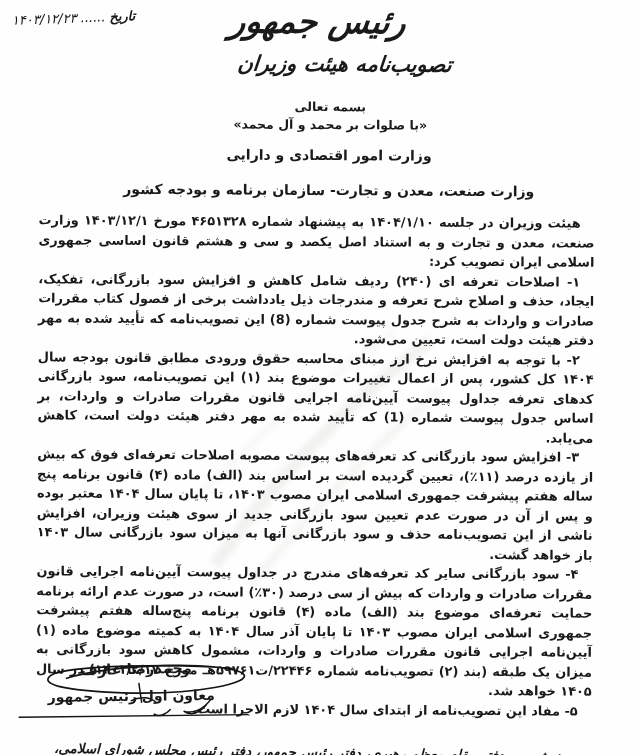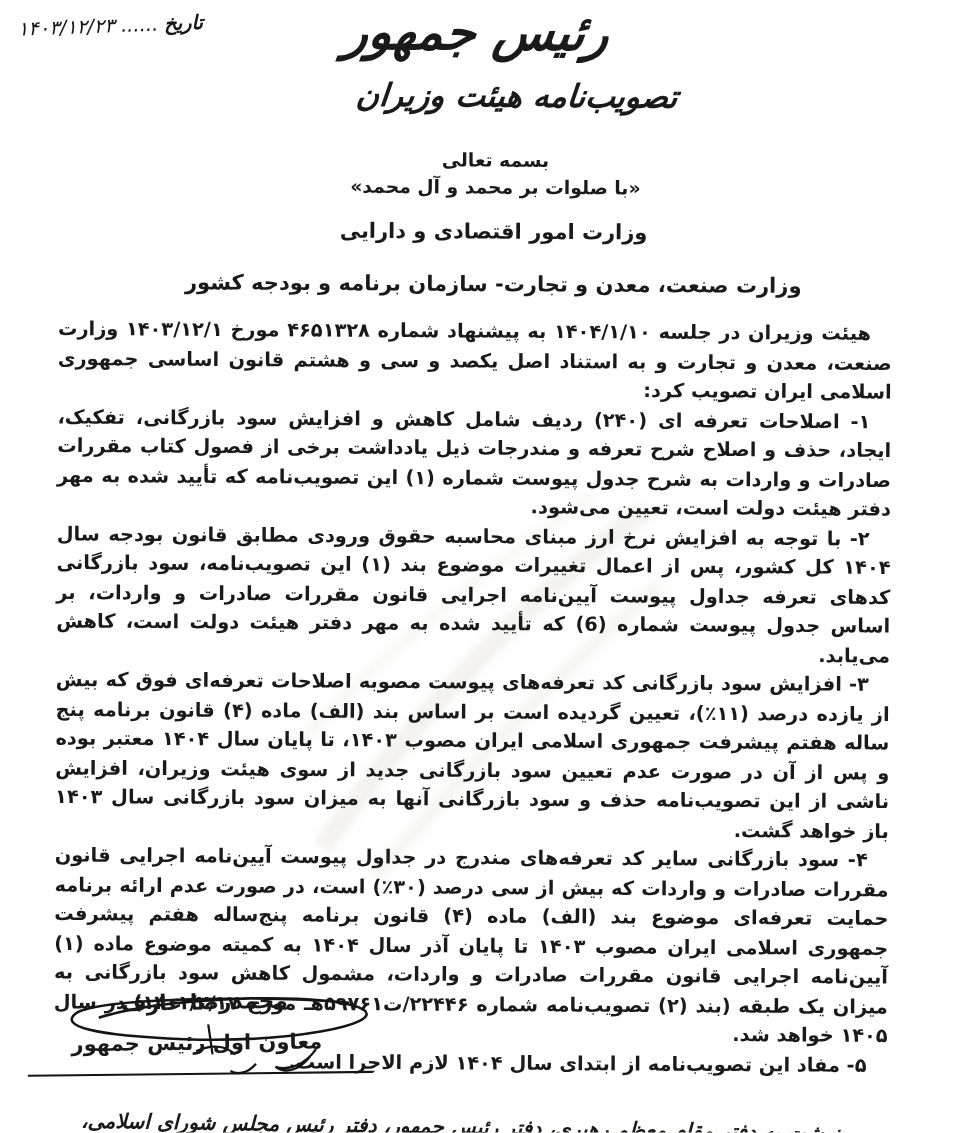--- a/index.html
+++ b/index.html
@@ -101,22 +101,22 @@
     <div class="callig-title">رئیس جمهور</div>
     <div class="callig-subtitle">تصویب‌نامه هیئت وزیران</div>
     <div class="basmala">بسمه تعالی</div>
     <div class="salawat">«با صلوات بر محمد و آل محمد»</div>
 
     <div class="recipient1">وزارت امور اقتصادی و دارایی</div>
     <div class="recipient2">وزارت صنعت، معدن و تجارت- سازمان برنامه و بودجه کشور</div>
 
     <div class="body-text">
       <p><span>هیئت وزیران در جلسه ۱۴۰۴/۱/۱۰ به پیشنهاد شماره ۴۶۵۱۳۲۸ مورخ ۱۴۰۳/۱۲/۱ وزارت صنعت، معدن و تجارت و به استناد اصل یکصد و سی و هشتم قانون اساسی جمهوری اسلامی ایران تصویب کرد:</span></p>
-      <p><span>۱- اصلاحات تعرفه ای (۲۴۰) ردیف شامل کاهش و افزایش سود بازرگانی، تفکیک، ایجاد، حذف و اصلاح شرح تعرفه و مندرجات ذیل یادداشت برخی از فصول کتاب مقررات صادرات و واردات به شرح </span><b>جدول پیوست شماره (۱)</b><span> این تصویب‌نامه که تأیید شده به مهر دفتر هیئت دولت است، تعیین می‌شود.</span></p>
-      <p><span>۲- با توجه به افزایش نرخ ارز مبنای محاسبه حقوق ورودی مطابق قانون بودجه سال ۱۴۰۴ کل کشور، پس از اعمال تغییرات موضوع بند (۱) این تصویب‌نامه، سود بازرگانی کدهای تعرفه جداول پیوست آیین‌نامه اجرایی قانون مقررات صادرات و واردات، بر اساس </span><b>جدول پیوست شماره (6)</b><span> که تأیید شده به مهر دفتر هیئت دولت است، کاهش می‌یابد.</span></p>
+      <p><span>۱- اصلاحات تعرفه ای (۲۴۰) ردیف شامل کاهش و افزایش سود بازرگانی، تفکیک، ایجاد، حذف و اصلاح شرح تعرفه و مندرجات ذیل یادداشت برخی از فصول کتاب مقررات صادرات و واردات به شرح </span><b>جدول پیوست شماره (8)</b><span> این تصویب‌نامه که تأیید شده به مهر دفتر هیئت دولت است، تعیین می‌شود.</span></p>
+      <p><span>۲- با توجه به افزایش نرخ ارز مبنای محاسبه حقوق ورودی مطابق قانون بودجه سال ۱۴۰۴ کل کشور، پس از اعمال تغییرات موضوع بند (۱) این تصویب‌نامه، سود بازرگانی کدهای تعرفه جداول پیوست آیین‌نامه اجرایی قانون مقررات صادرات و واردات، بر اساس </span><b>جدول پیوست شماره (1)</b><span> که تأیید شده به مهر دفتر هیئت دولت است، کاهش می‌یابد.</span></p>
       <p><span>۳- افزایش سود بازرگانی کد تعرفه‌های پیوست مصوبه اصلاحات تعرفه‌ای فوق که بیش از یازده درصد (۱۱٪)، تعیین گردیده است بر اساس بند (الف) ماده (۴) قانون برنامه پنج ساله هفتم پیشرفت جمهوری اسلامی ایران مصوب ۱۴۰۳، تا پایان سال ۱۴۰۴ معتبر بوده و پس از آن در صورت عدم تعیین سود بازرگانی جدید از سوی هیئت وزیران، افزایش ناشی از این تصویب‌نامه حذف و سود بازرگانی آنها به میزان سود بازرگانی سال ۱۴۰۳ باز خواهد گشت.</span><b></b><span></span></p>
       <p><span>۴- سود بازرگانی سایر کد تعرفه‌های مندرج در جداول پیوست آیین‌نامه اجرایی قانون مقررات صادرات و واردات که بیش از سی درصد (۳۰٪) است، در صورت عدم ارائه برنامه حمایت تعرفه‌ای موضوع بند (الف) ماده (۴) قانون برنامه پنج‌ساله هفتم پیشرفت جمهوری اسلامی ایران مصوب ۱۴۰۳ تا پایان آذر سال ۱۴۰۴ به کمیته موضوع ماده (۱) آیین‌نامه اجرایی قانون مقررات صادرات و واردات، مشمول کاهش سود بازرگانی به میزان یک طبقه (بند (۲) تصویب‌نامه شماره ۲۲۴۴۶/ت۵۹۷۶۱هـ مورخ ۱۴۰۱/۲/۱۷) در سال ۱۴۰۵ خواهد شد.</span><b></b><span></span></p>
       <p><span>۵- مفاد این تصویب‌نامه از ابتدای سال ۱۴۰۴ لازم الاجرا است.</span><b></b><span></span></p>
     </div>
 
     <svg class="sig-scribble" width="270" height="80" viewBox="0 0 270 80">
       <path d="M55 30 C 105 14, 215 12, 232 24 C 244 33, 185 46, 112 44 C 52 42, 28 36, 40 27 C 56 17, 165 14, 222 19" fill="none" stroke="#141414" stroke-width="1.7"></path>
       <path d="M128 34 L 131 54 M 120 52 C 130 47, 140 48, 146 54" fill="none" stroke="#141414" stroke-width="1.5"></path>
       <path d="M196 55 c -7 9, -16 12, -23 7 c 9 3, 20 -2, 27 -12 m -40 10 c -5 6, -12 8, -17 5" fill="none" stroke="#141414" stroke-width="1.5"></path>
       <path d="M8 69 L 238 65" fill="none" stroke="#141414" stroke-width="1.4"></path>

